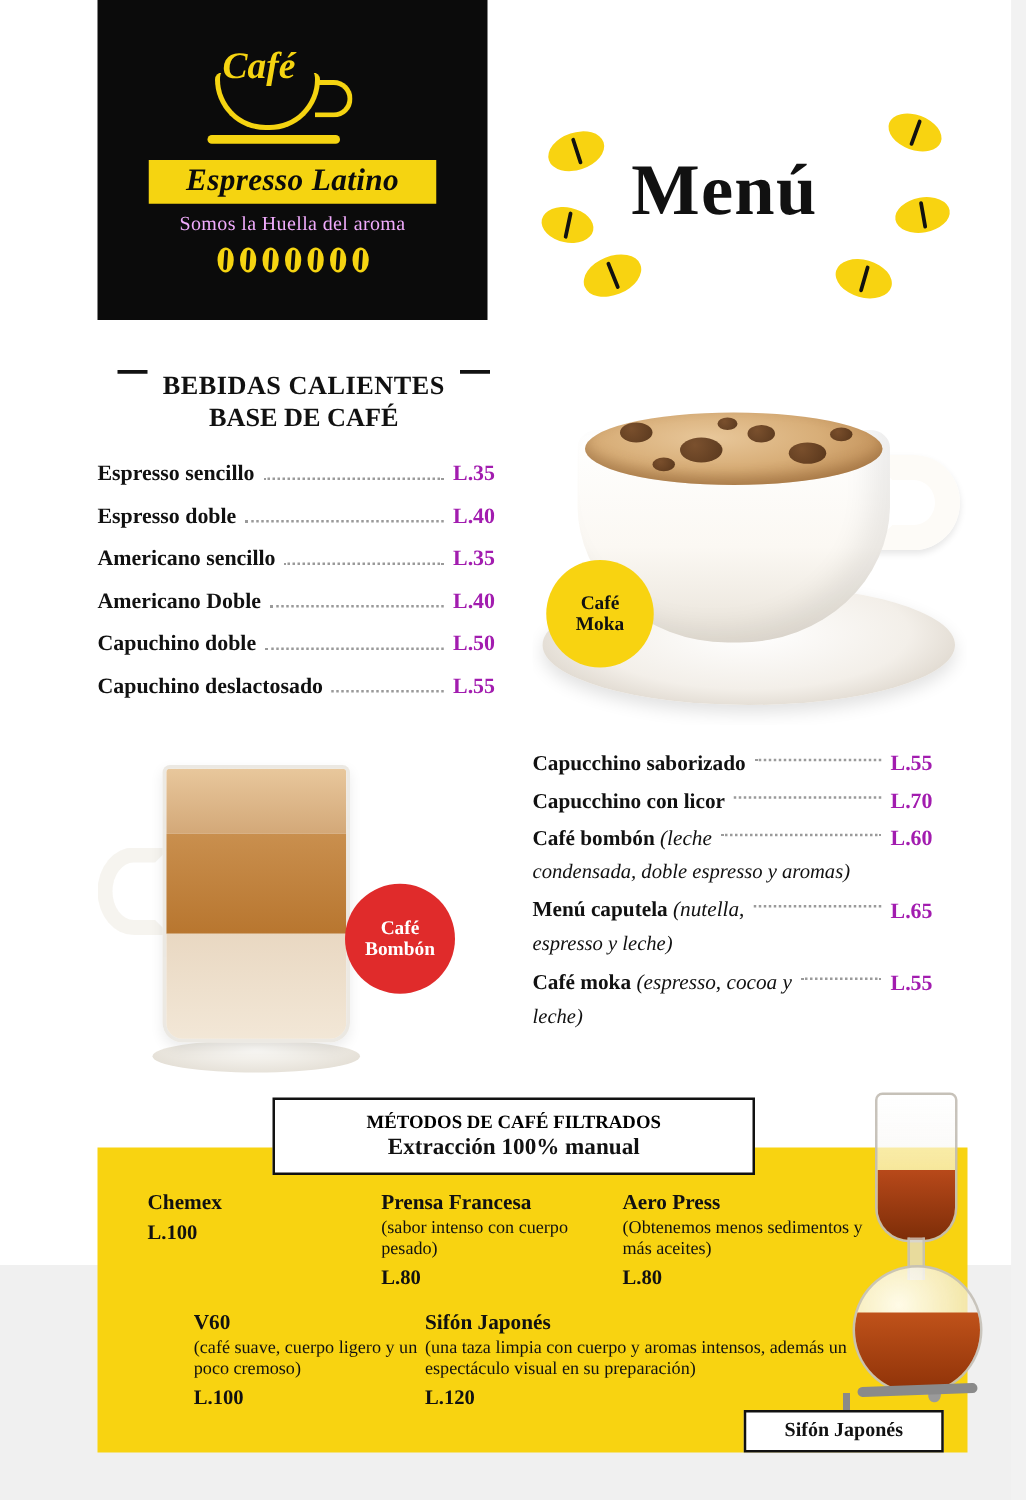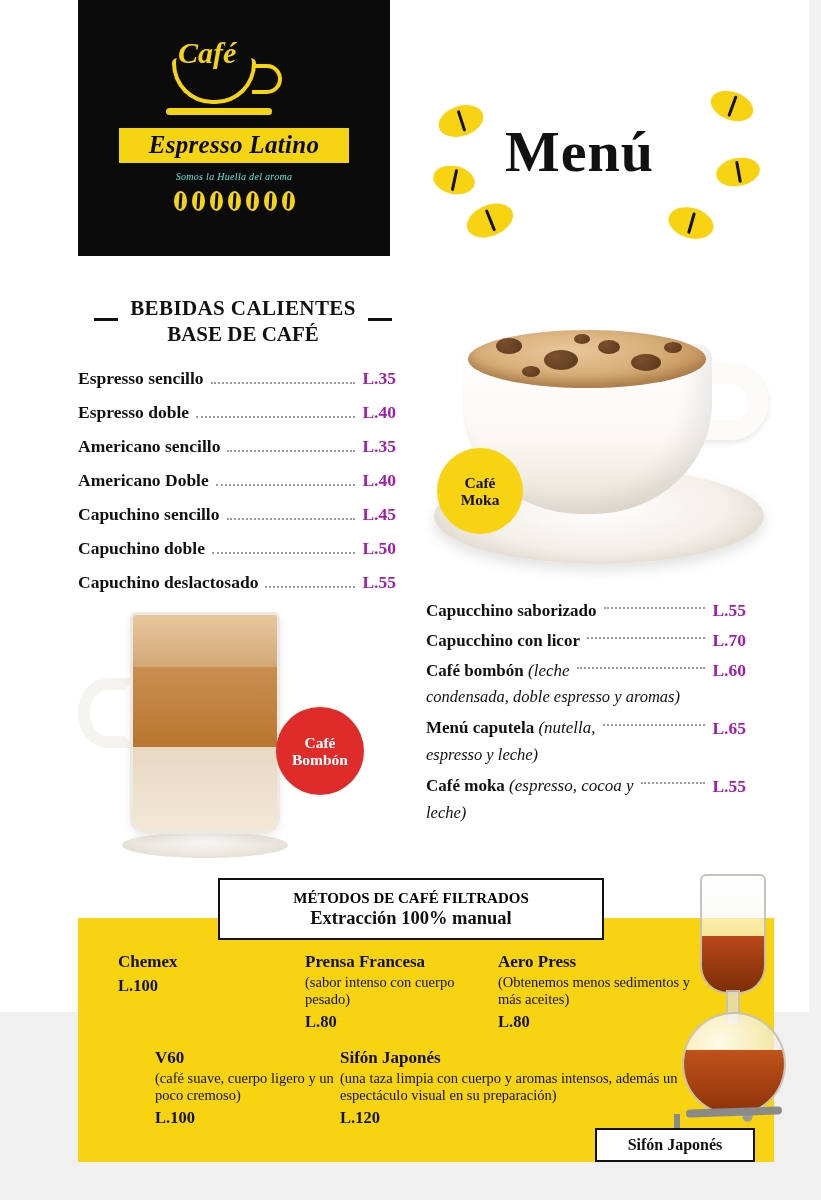--- a/index.html
+++ b/index.html
@@ -53,21 +53,21 @@
   }
   .logo-name {
     margin-top:6px;
     background:#f5d411; color:#0b0b0b;
     font-style:italic; font-weight:bold; font-size:25px;
     padding:3px 16px 4px 16px;
     width:230px; text-align:center;
     letter-spacing:0.3px;
   }
   .logo-tag {
-    margin-top:8px; color:#5eead4; font-size:10px; font-style:italic;
+    margin-top:8px; color:#f0abfc; font-size:16px; 
     letter-spacing:0.3px;
   }
   .beans-row {
     margin-top:9px; display:flex; gap:5px;
   }
   .bean-sm {
     width:13px; height:20px; border-radius:50%/50%;
     background:#f5d411; position:relative;
     border-radius:50% 50% 50% 50%;
   }
@@ -94,21 +94,21 @@
     background:#111; border-radius:3px;
   }
 
   
   .sec-head {
     position:absolute; left:78px; top:296px; width:330px;
     text-align:center; color:#111;
   }
   .sec-head .l1 {
     font-weight:bold; font-size:21px; letter-spacing:0.4px;
-    display:flex; align-items:flex-end; justify-content:center; gap:12px;
+    display:flex; align-items:flex-start; justify-content:center; gap:12px;
   }
   .sec-head .l2 { font-weight:bold; font-size:21px; margin-top:1px; }
   .dashline { display:inline-block; width:24px; height:3px; background:#111; }
 
   
   .list { position:absolute; }
   .row { display:flex; align-items:flex-end; margin-bottom:13px; }
   .row .nm { font-weight:bold; font-size:17.5px; color:#111; white-space:nowrap; }
   .row .dots {
     flex:1 1 auto; margin:0 7px 5px 7px;
@@ -347,25 +347,20 @@
     </div>
     <div class="row">
       <span class="nm">Americano sencillo</span>
       <span class="dots"></span>
       <span class="pr">L.35</span>
     </div>
     <div class="row">
       <span class="nm">Americano Doble</span>
       <span class="dots"></span>
       <span class="pr">L.40</span>
-    </div>
-    <div class="row">
-      <span class="nm">Capuchino sencillo</span>
-      <span class="dots"></span>
-      <span class="pr">L.45</span>
     </div>
     <div class="row">
       <span class="nm">Capuchino doble</span>
       <span class="dots"></span>
       <span class="pr">L.50</span>
     </div>
     <div class="row">
       <span class="nm">Capuchino deslactosado</span>
       <span class="dots"></span>
       <span class="pr">L.55</span>

